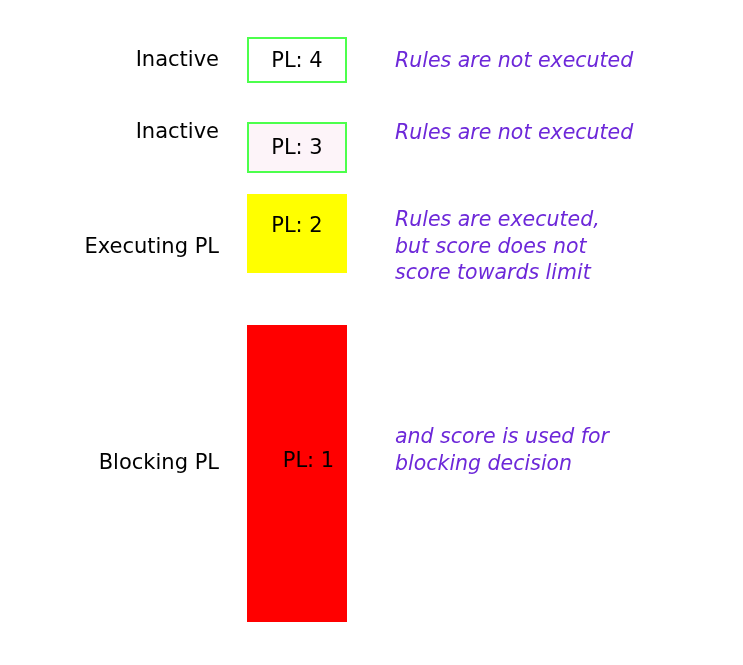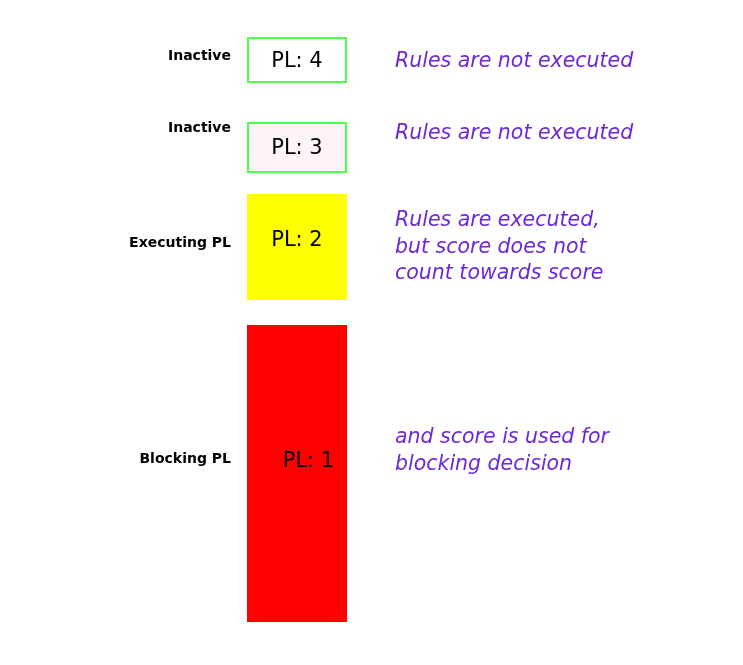--- a/index.html
+++ b/index.html
@@ -16,28 +16,27 @@
   }
 
   #diagram {
     position: absolute;
     inset: 0;
   }
 
   
   .state-label {
     position: absolute;
-    left: 16px;
+    left: 4px;
     width: 215px;
     text-align: right;
-    font-size: 14px;
+    font-size: 21px;
     color: #000000;
     line-height: 1.15;
     white-space: nowrap;
-    font-weight: bold;
   }
 
   
   .pl-box {
     position: absolute;
     left: 247px;
     width: 100px;
     box-sizing: border-box;
     display: flex;
     align-items: center;
@@ -57,21 +56,21 @@
     border: 2px solid #4cff4c;
   }
   .pl-box.level-3 {
     top: 122px;
     height: 51px;
     background: #fdf4f9;
     border: 2px solid #4cff4c;
   }
   .pl-box.level-2 {
     top: 194px;
-    height: 106px;
+    height: 79px;
     background: #ffff00;
     border: none;
     align-items: center;
   }
   .pl-box.level-1 {
     top: 325px;
     height: 297px;
     background: #ff0000;
     border: none;
   }
@@ -130,21 +129,21 @@
 
   <div class="state-label label-2">Executing PL</div>
 
   <div class="pl-box level-2">
     <span class="pl-text">PL: 2</span>
   </div>
 
   <div class="description desc-2">
     <span class="line">Rules are executed,</span>
     <span class="line">but score does not</span>
-    <span class="line">count towards score</span>
+    <span class="line">score towards limit</span>
   </div>
 
   <div class="state-label label-1">Blocking PL</div>
 
   <div class="pl-box level-1">
     <span class="pl-text">PL: 1</span>
   </div>
 
   <div class="description desc-1">
     <span class="line">and score is used for</span>

